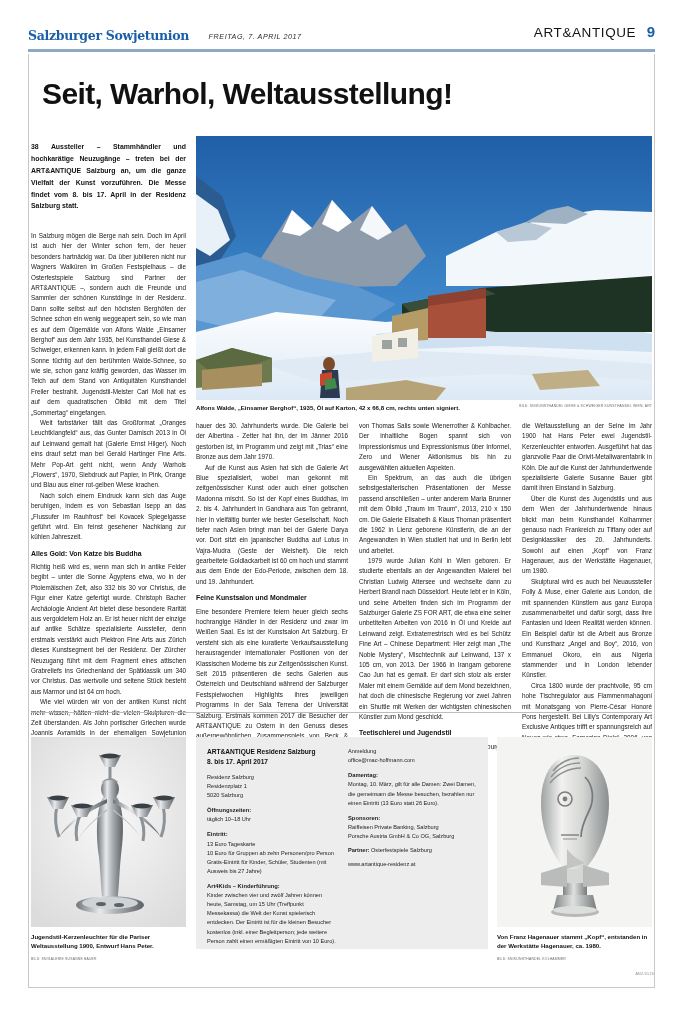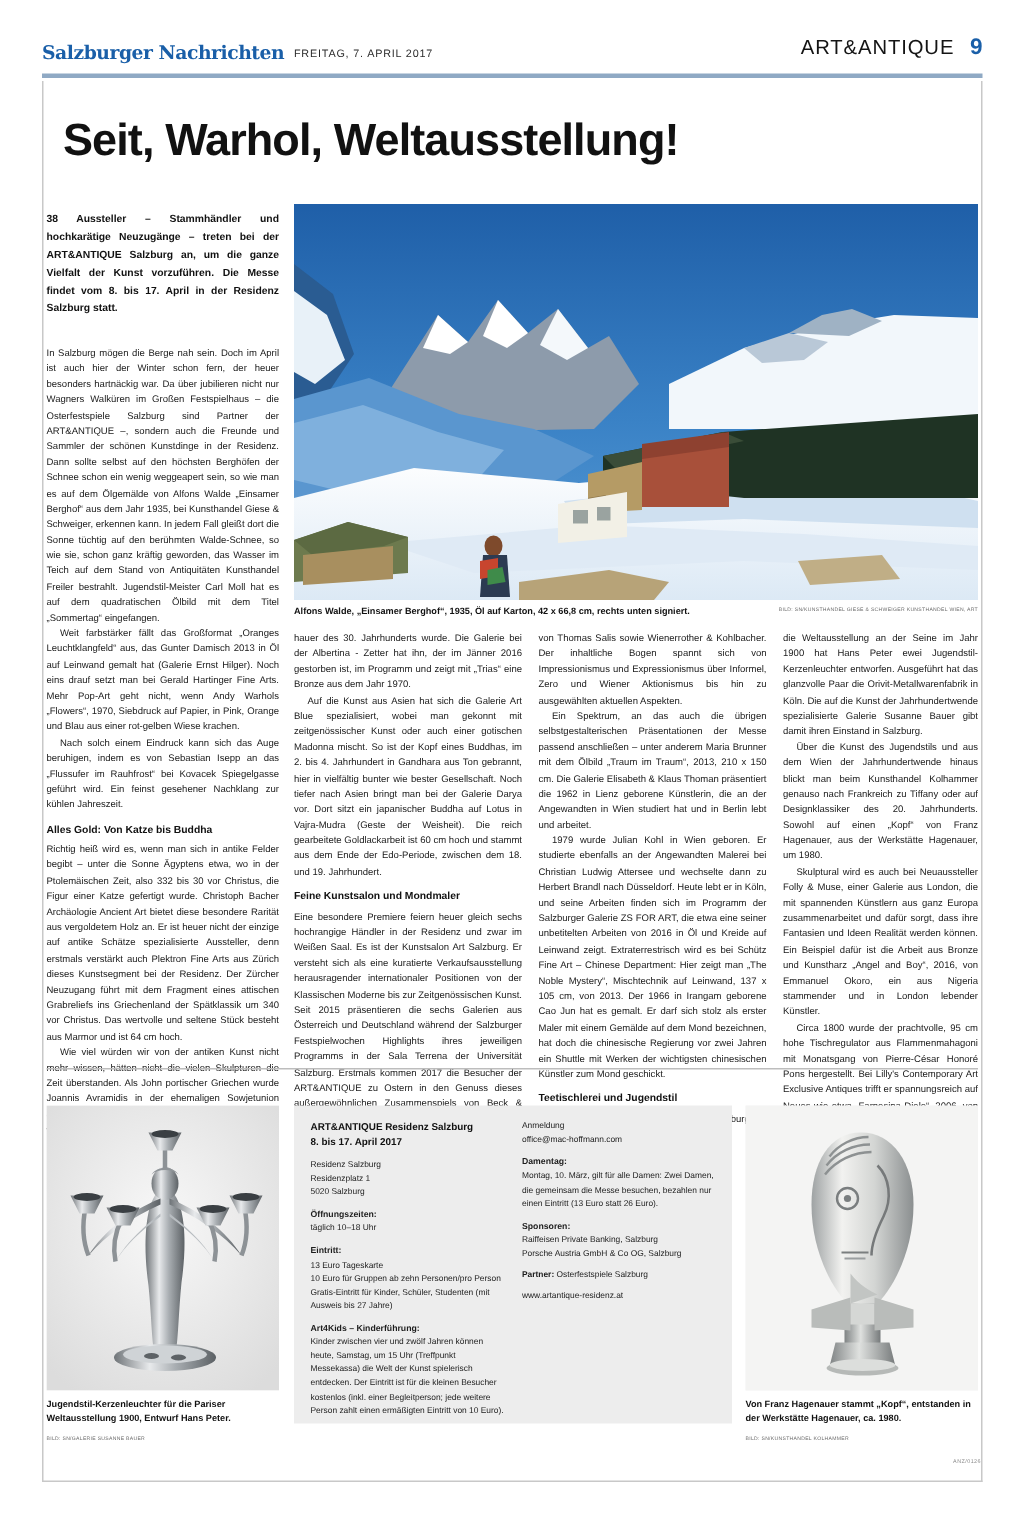--- a/index.html
+++ b/index.html
@@ -12,22 +12,22 @@
   .masthead{
     position:absolute;left:28px;top:26px;right:28px;height:22px;
   }
   .mast-logo{
     font-family:"DejaVu Serif",serif;font-weight:bold;font-size:12.5px;
     color:#1a5fa8;letter-spacing:-0.3px;display:inline-block;
     vertical-align:baseline;
   }
   .mast-date{
     display:inline-block;font-size:7.2px;letter-spacing:0.55px;
-    color:#2b2b2b;margin-left:2px;vertical-align:baseline;
-    position:relative;top:-1px;
+    color:#2b2b2b;margin-left:15px;vertical-align:baseline;
+    position:relative;top:-1px;font-style:italic;
   }
   .mast-right{
     position:absolute;right:0;top:-3px;text-align:right;white-space:nowrap;
   }
   .mast-section{
     font-size:13.5px;letter-spacing:0.6px;color:#141414;font-weight:400;
     vertical-align:baseline;
     margin-top:36px;
   }
   .mast-page{
@@ -133,21 +133,21 @@
     position:absolute;right:29px;top:972px;font-size:3.6px;color:#8a8a8a;
     letter-spacing:0.3px;
   }
 </style>
 </head>
 <body>
 
 <div class="page">
 
   <div class="masthead">
-    <span class="mast-logo">Salzburger Nachrichten</span>
+    <span class="mast-logo">Salzburger Sowjetunion</span>
     <span class="mast-date">FREITAG, 7. APRIL 2017</span>
     <span class="mast-right">
       <span class="mast-section">ART&amp;ANTIQUE</span>
       <span class="mast-page">9</span>
     </span>
   </div>
   <div class="mast-rule"></div>
 
   <div class="frame"></div>
 

